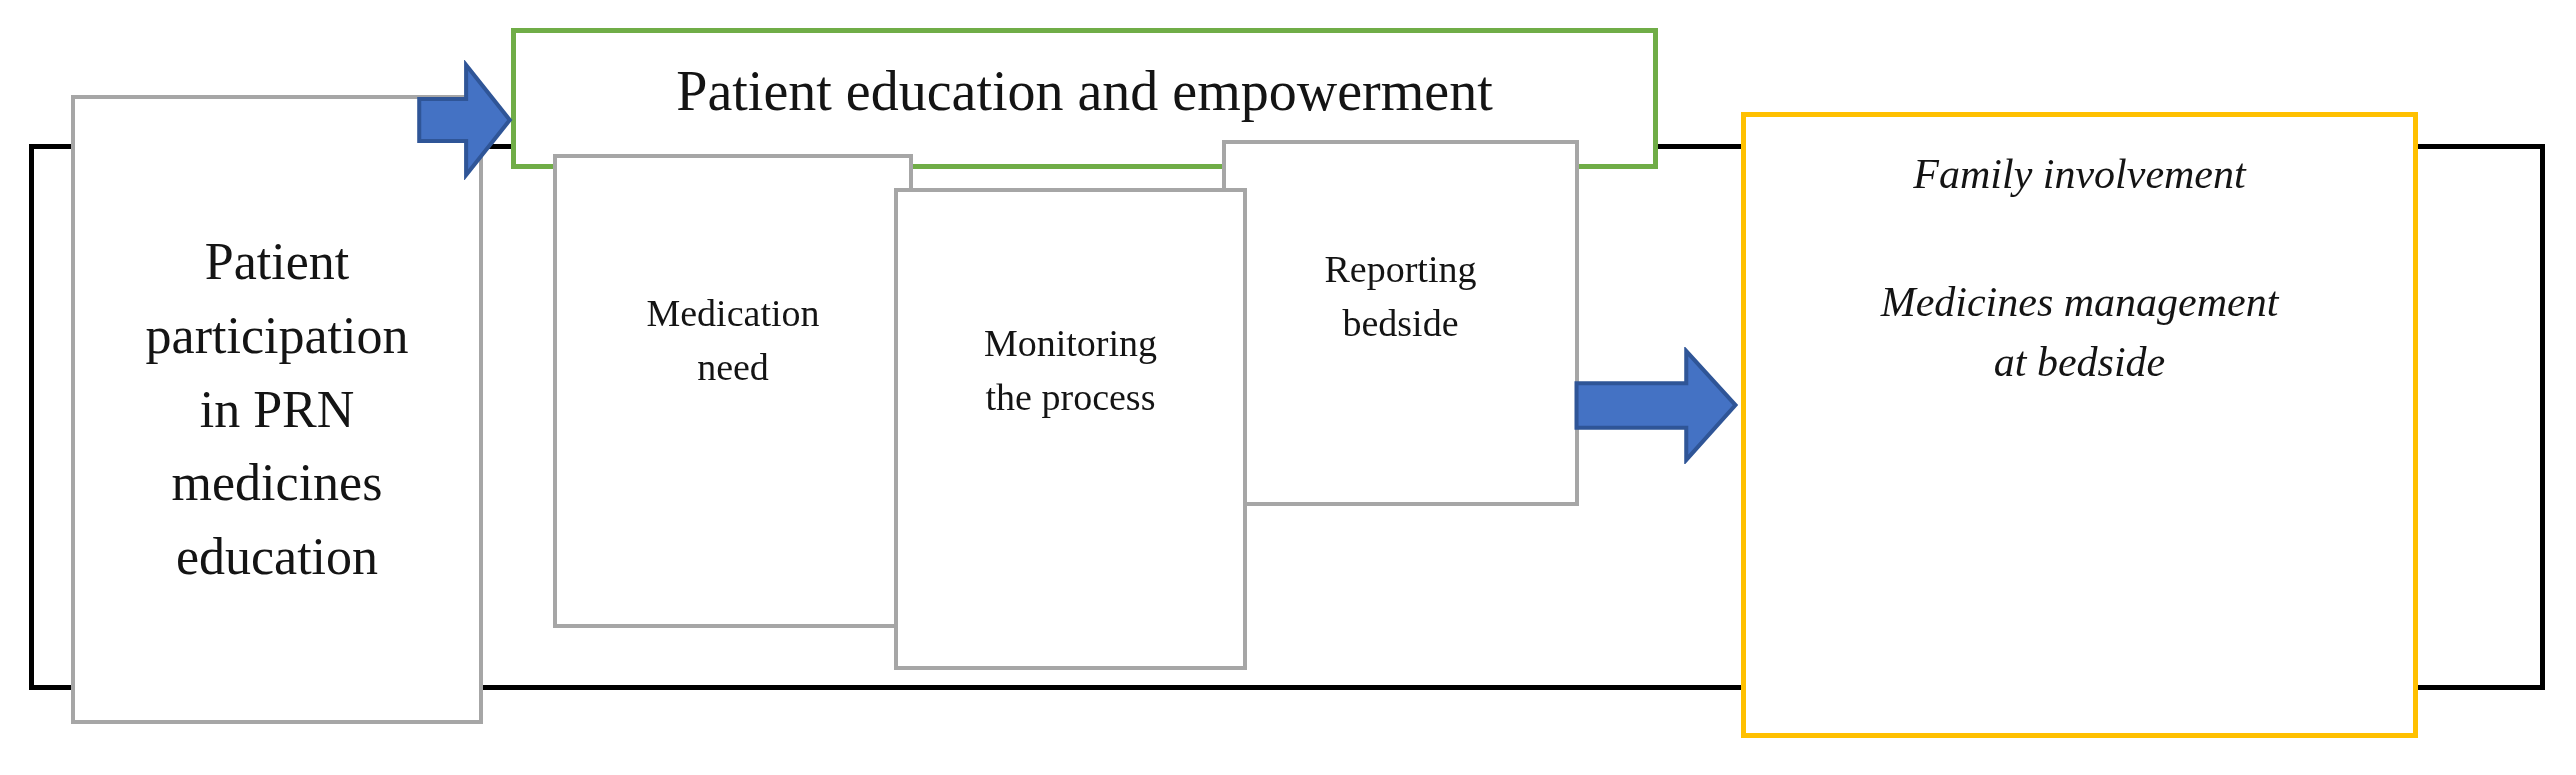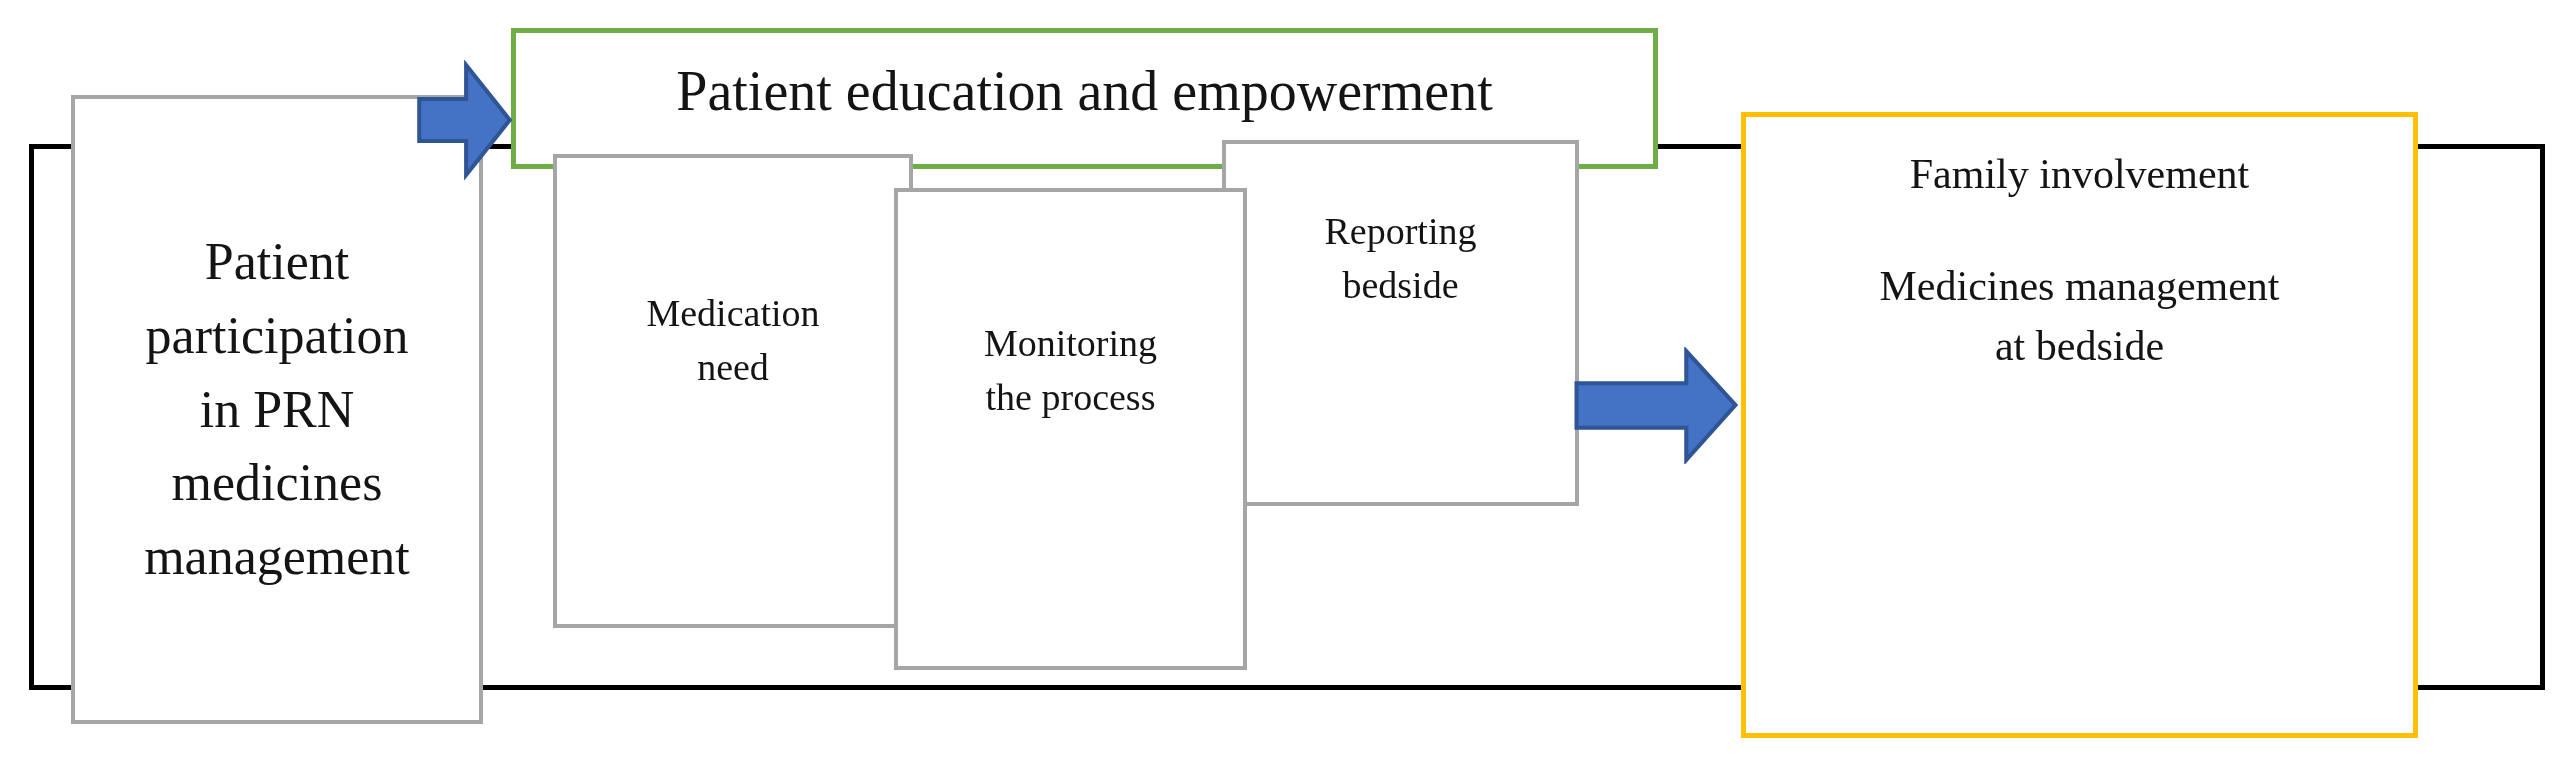--- a/index.html
+++ b/index.html
@@ -72,34 +72,34 @@
     font-size: 38px;
     align-items: flex-start;
     padding-top: 125px;
     z-index: 7;
   }
   .box-reporting {
     left: 1222px; top: 140px;
     width: 357px; height: 366px;
     font-size: 38px;
     align-items: flex-start;
-    padding-top: 61px;
+    padding-top: 99px;
     z-index: 5;
   }
   .box-outcomes {
     left: 1741px; top: 112px;
     width: 677px; height: 626px;
     font-size: 42px;
     flex-direction: column;
     align-items: center;
     justify-content: flex-start;
     padding-top: 18px;
     z-index: 6;
   }
-  .outcome-line { margin: 0; }
+  .outcome-line { margin: 16px; font-style: italic; }
   .outcome-line.l1 { margin-top: 9.7px; }
   .outcome-line.l2 { margin-top: 53px; }
   .outcome-line.l3 { margin-top: 52px; }
 
   
   .arrow {
     z-index: 8;
     display: block;
   }
   .arrow-1 { left: 416px; top: 60px; width: 97px; height: 120px; }
@@ -117,21 +117,21 @@
   <div class="abs box box-green box-green-wrap">
     <span class="txt">Patient education and empowerment</span>
   </div>
 
   <div class="abs box box-gray box-left">
     <span class="txt">
       <span>Patient</span><br>
       <span>participation</span><br>
       <span>in PRN</span><br>
       <span>medicines</span><br>
-      <span>management</span>
+      <span>education</span>
     </span>
   </div>
 
   <div class="abs box box-gray box-med-need">
     <span class="txt">
       <span>Medication</span><br>
       <span>need</span>
     </span>
   </div>
 

